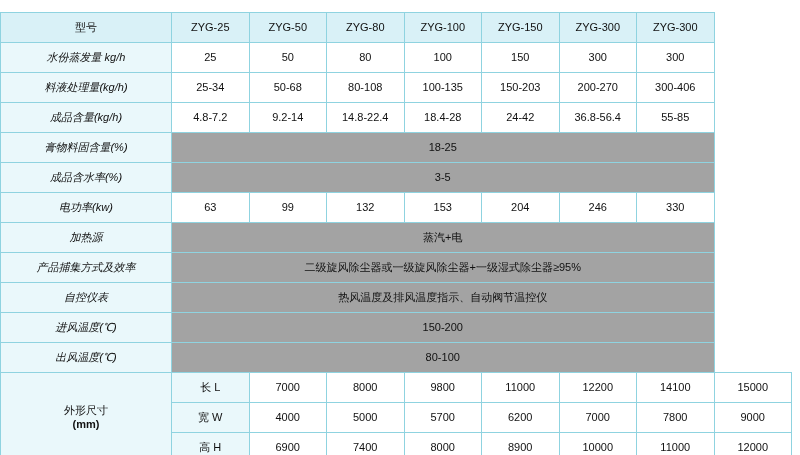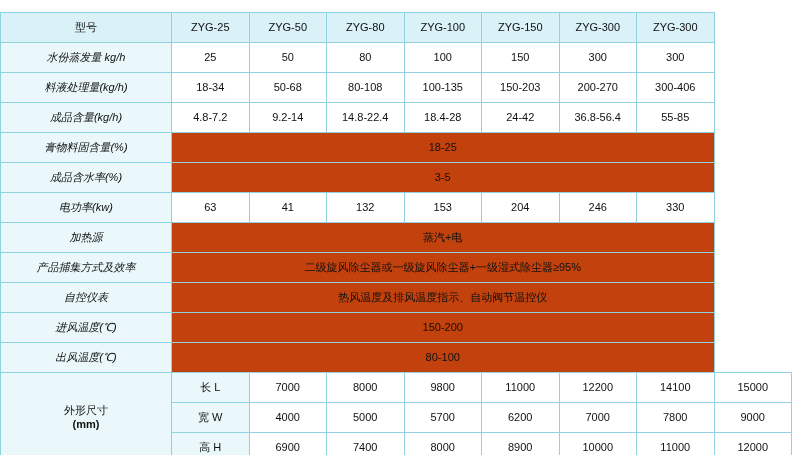--- a/index.html
+++ b/index.html
@@ -55,21 +55,21 @@
     font-weight: bold;
     font-size: 11px;
     line-height: 1.6;
   }
   .dimsub {
     background: #eaf8fb;
     font-weight: bold;
     font-size: 11px;
   }
   .span-cell {
-    background: #c2410c;
+    background: #a3a3a3;
   }
   .dim-wrap { display: block; }
   .dim-unit { display: block; font-weight: bold; }
 </style>
 </head>
 <body>
 
 <div class="sheet">
   <table class="spec">
     <tbody>
@@ -90,21 +90,21 @@
         <td>50</td>
         <td>80</td>
         <td>100</td>
         <td>150</td>
         <td>300</td>
         <td>300</td>
       </tr>
 
       <tr>
         <td class="label">料液处理量(kg/h)</td>
-        <td>18-34</td>
+        <td>25-34</td>
         <td>50-68</td>
         <td>80-108</td>
         <td>100-135</td>
         <td>150-203</td>
         <td>200-270</td>
         <td>300-406</td>
       </tr>
 
       <tr>
         <td class="label">成品含量(kg/h)</td>
@@ -123,21 +123,21 @@
       </tr>
 
       <tr>
         <td class="label">成品含水率(%)</td>
         <td class="span-cell" colspan="7">3-5</td>
       </tr>
 
       <tr>
         <td class="label">电功率(kw)</td>
         <td>63</td>
-        <td>41</td>
+        <td>99</td>
         <td>132</td>
         <td>153</td>
         <td>204</td>
         <td>246</td>
         <td>330</td>
       </tr>
 
       <tr>
         <td class="label">加热源</td>
         <td class="span-cell" colspan="7">蒸汽+电</td>

